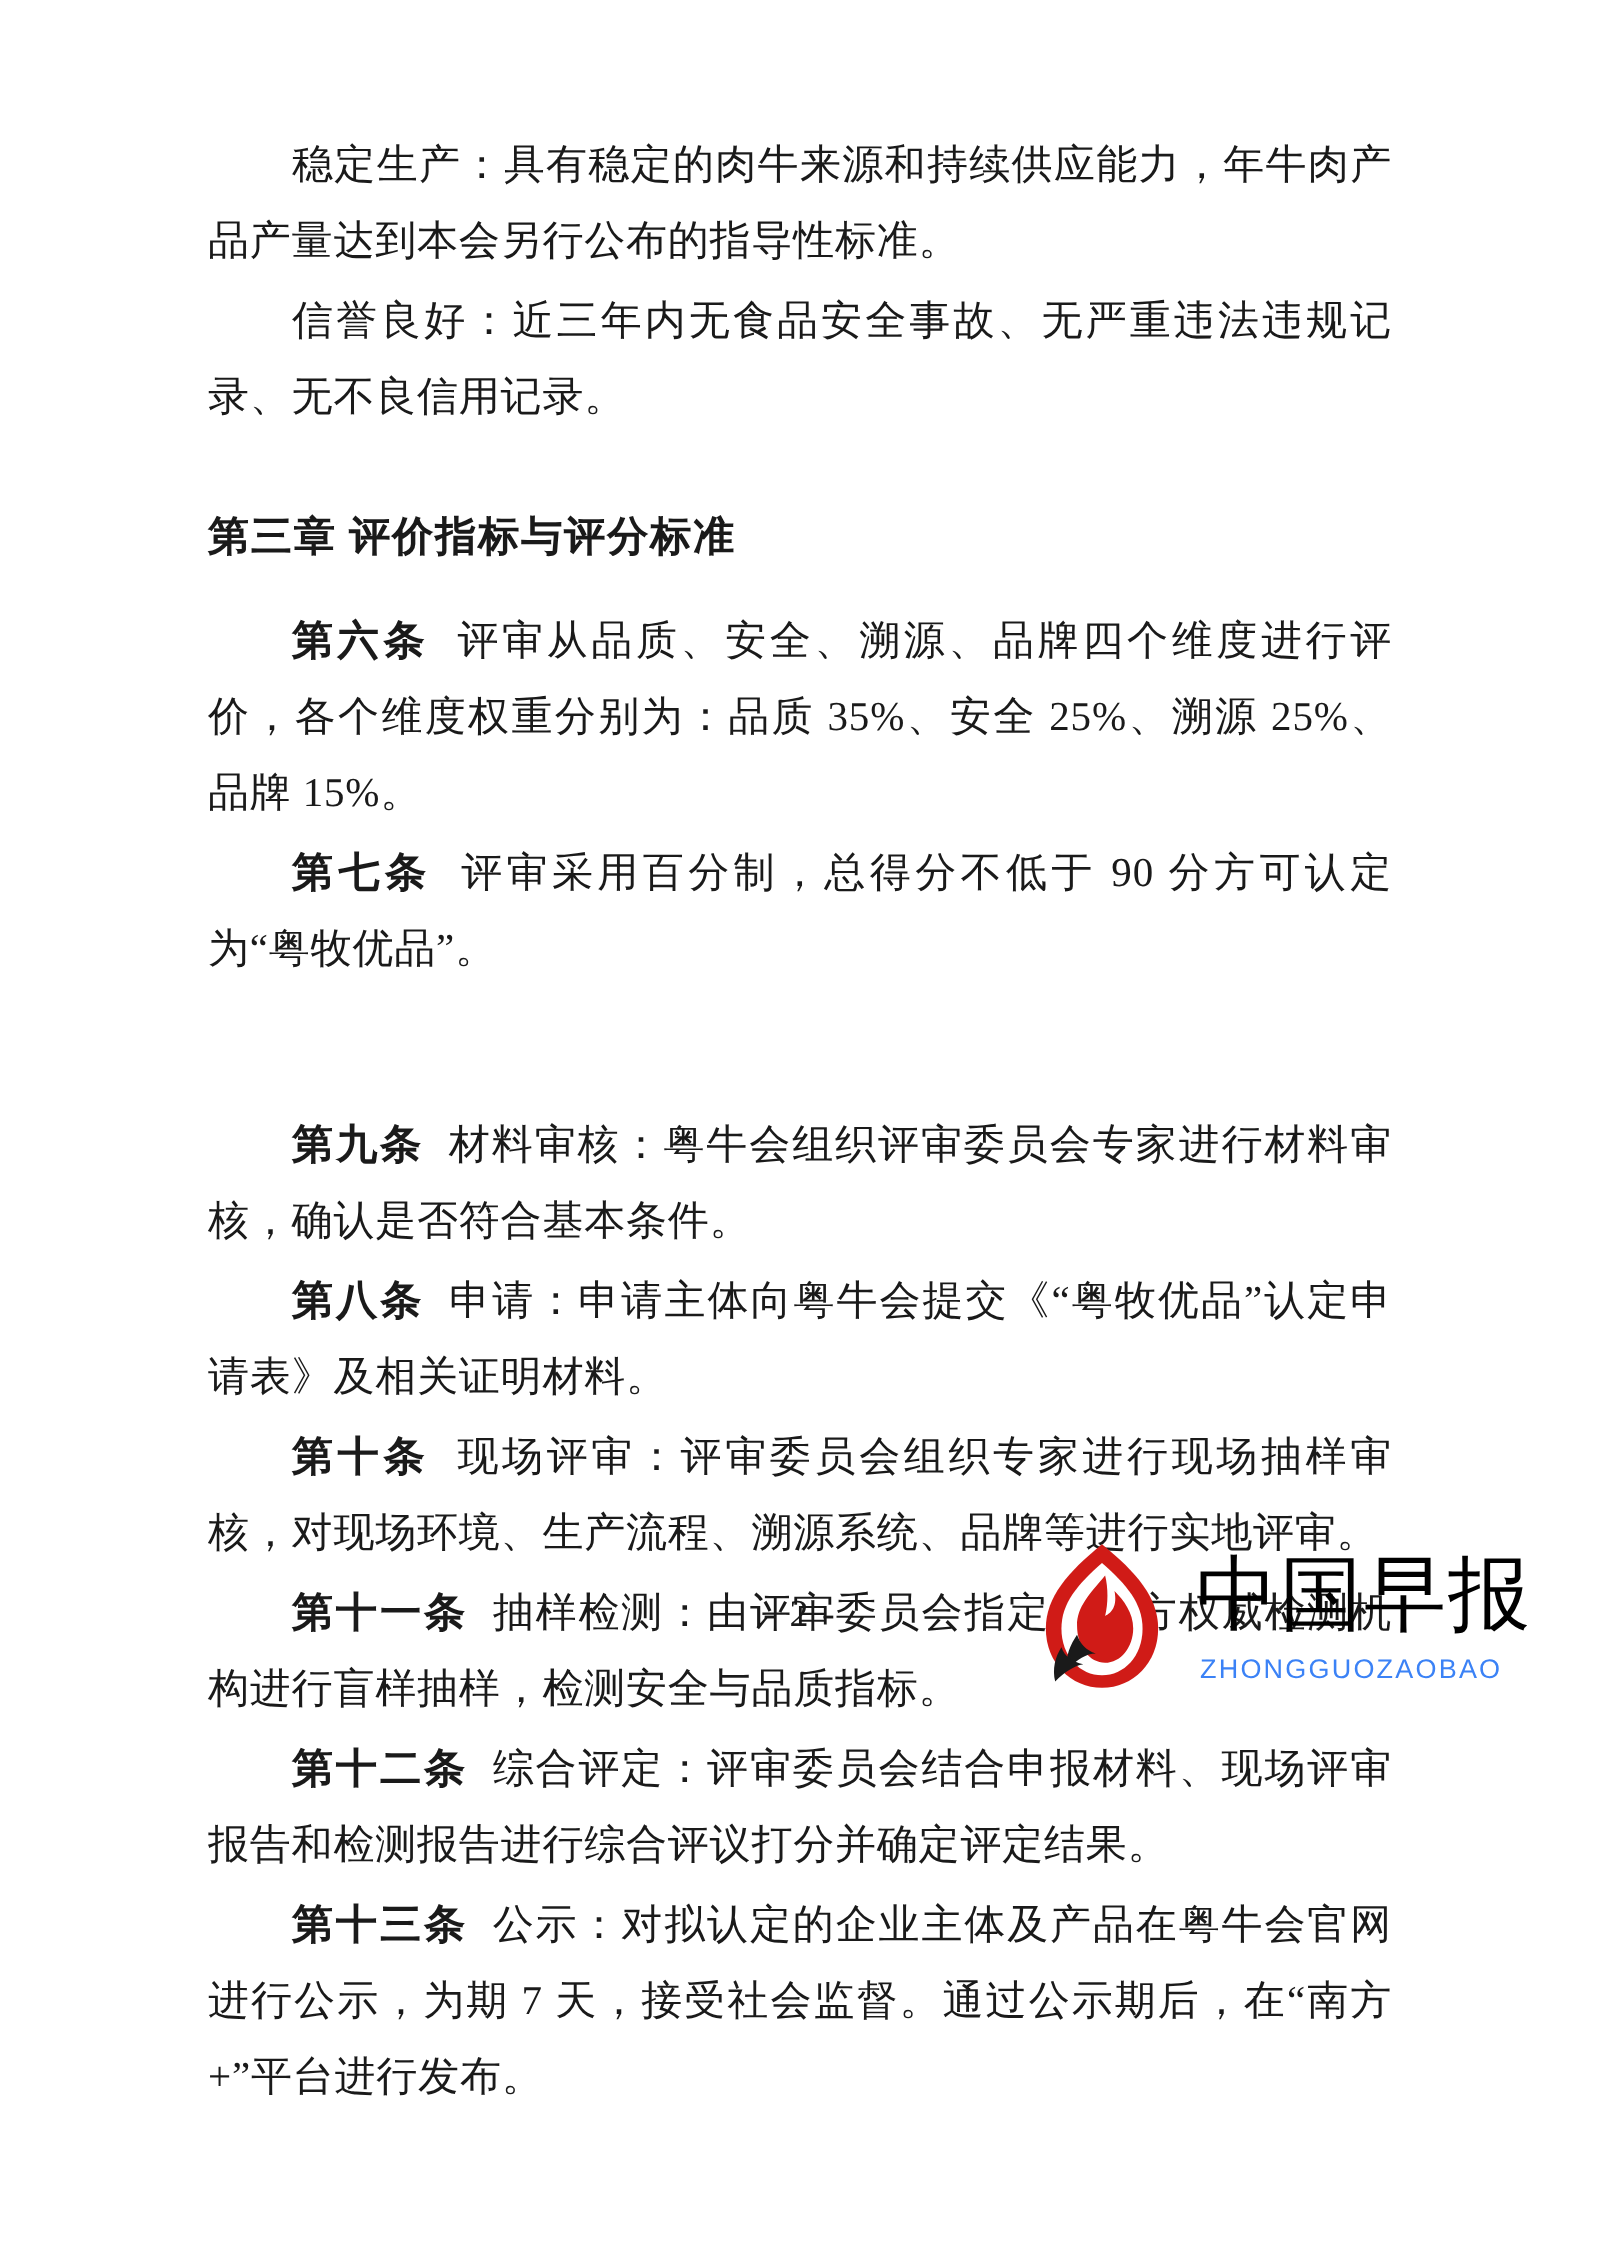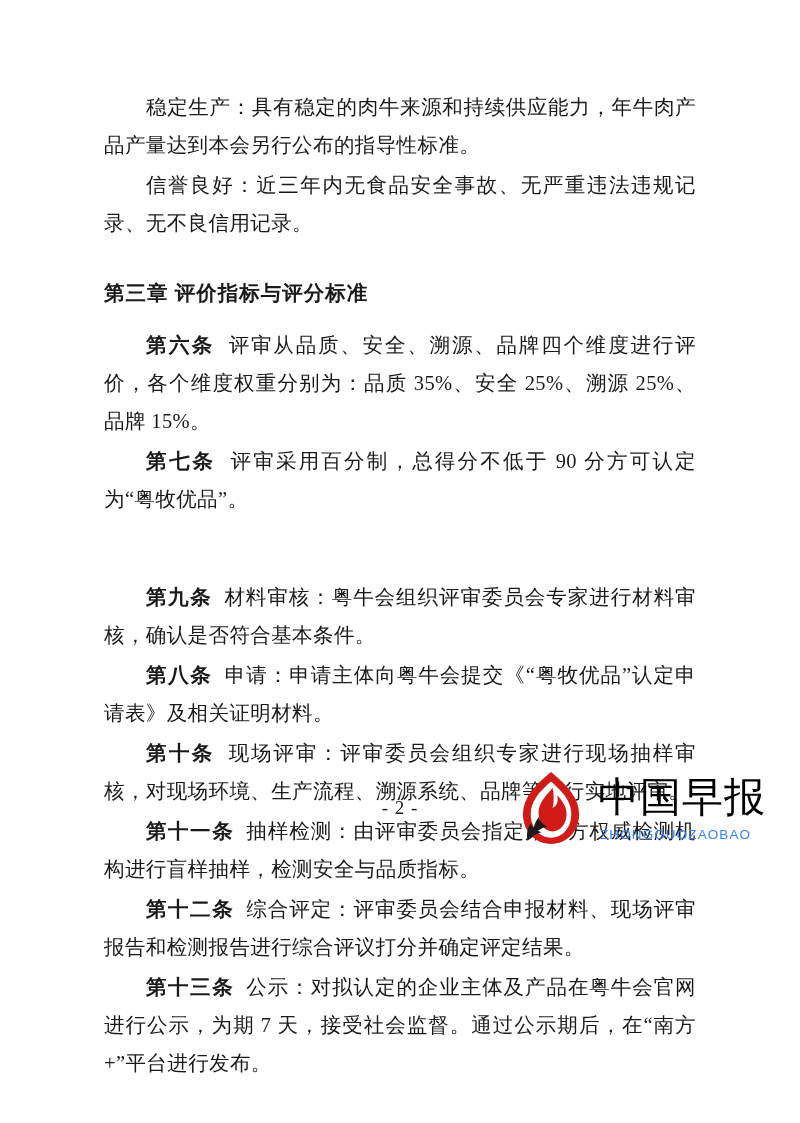--- a/index.html
+++ b/index.html
@@ -13,21 +13,21 @@
     font-family: "Liberation Serif", "DejaVu Serif", serif;
     color: #1a1a1a;
     position: relative;
     overflow: hidden;
   }
   .page {
     position: relative;
     width: 800px;
     height: 881px;
     box-sizing: border-box;
-    padding: 88px 104px 0 104px;
+    padding: 64px 104px 0 104px;
   }
   .para {
     font-size: 20.5px;
     line-height: 38px;
     text-align: justify;
     text-justify: inter-ideograph;
     margin: 0 0 2px 0;
     letter-spacing: 0.4px;
   }
   .indent {

